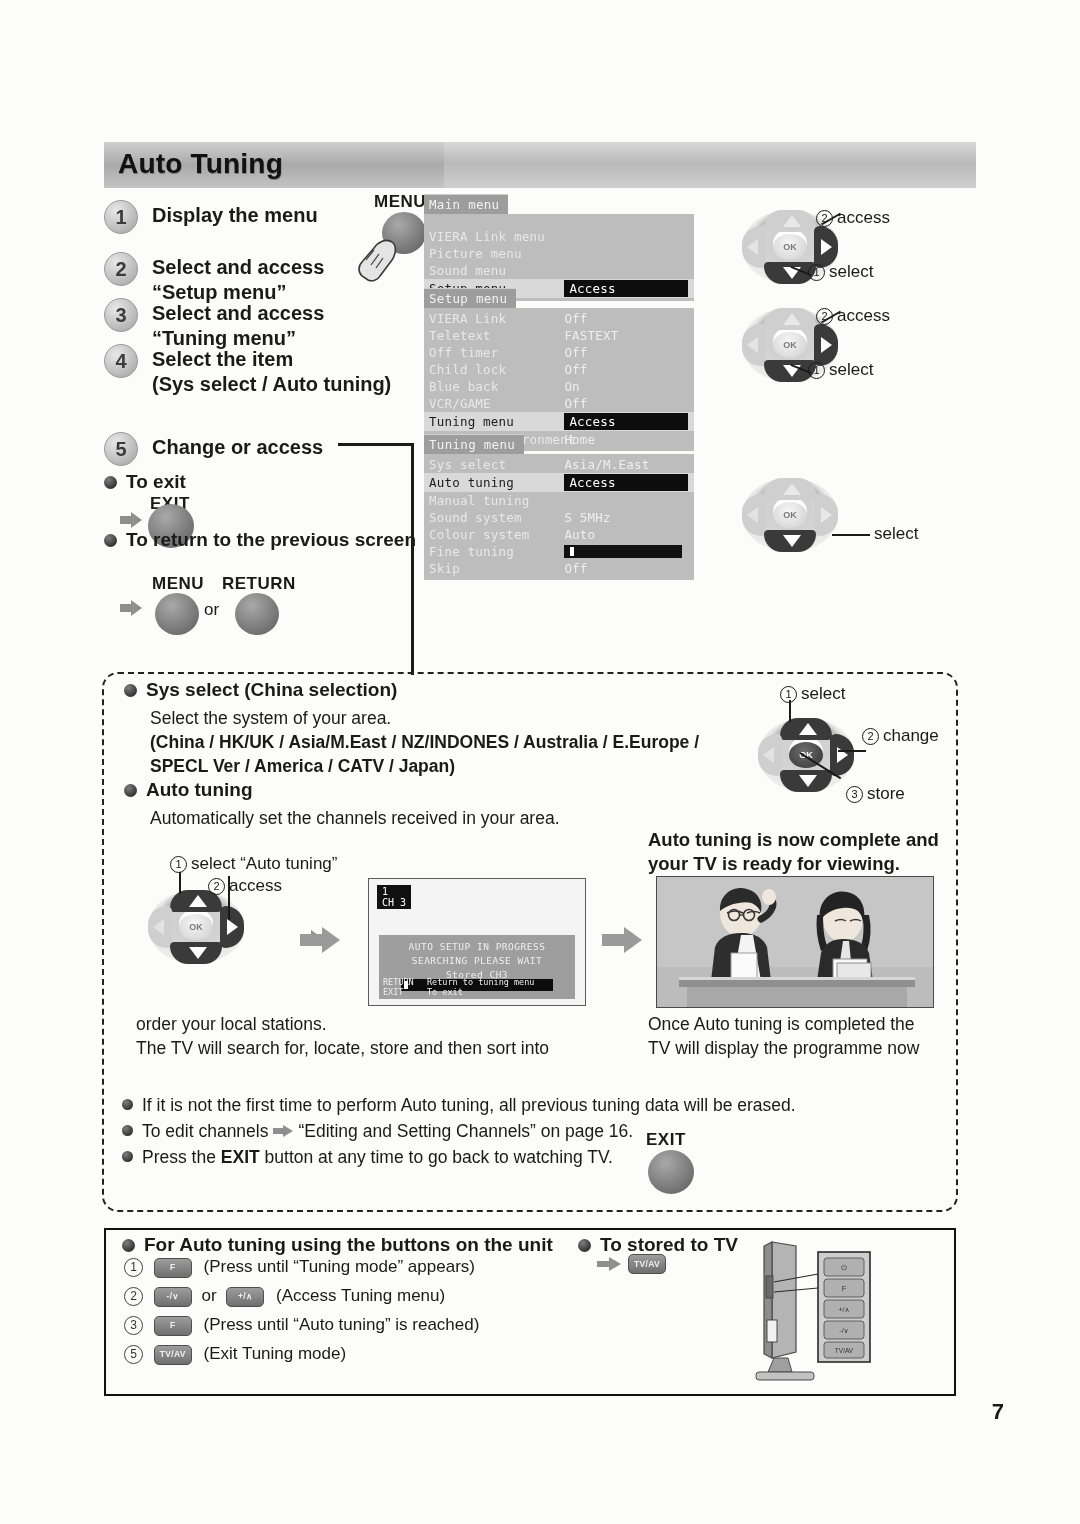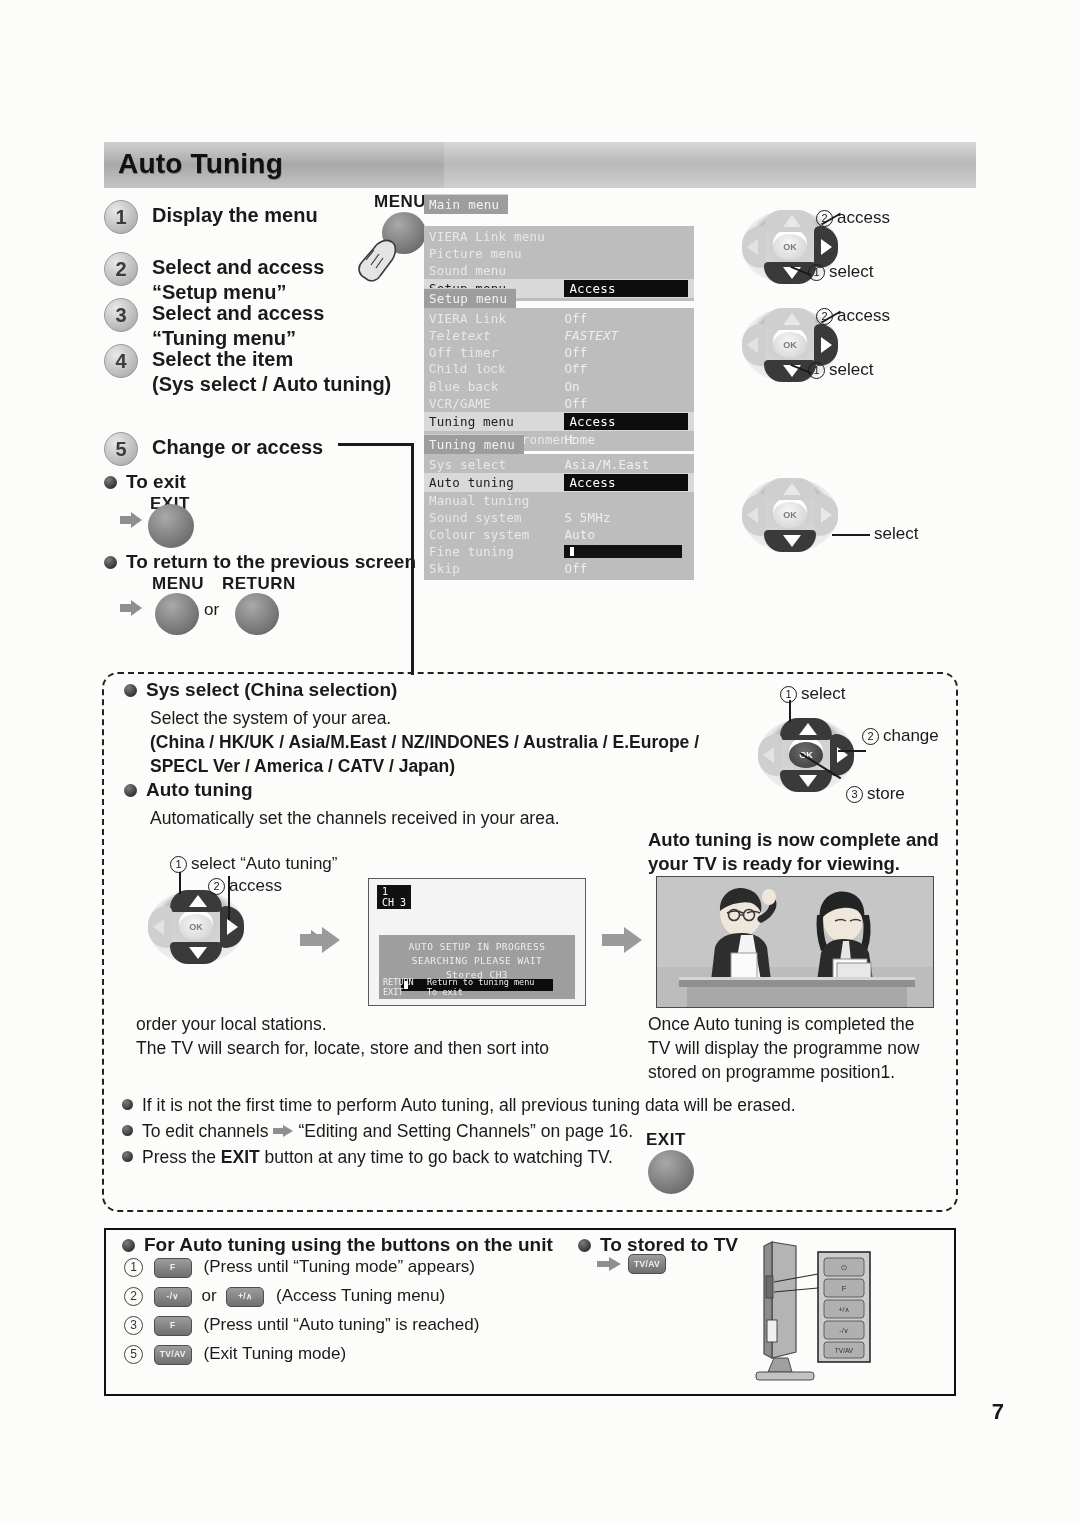--- a/index.html
+++ b/index.html
@@ -238,21 +238,21 @@
     <span class="rbtn-lbl">MENU</span>
   </div>
   <div style="position:absolute;left:382px;top:212px;" class="rbtn"></div>
   <svg class="hand" style="left:352px;top:232px;width:52px;height:52px;" viewBox="0 0 52 52">
     <path d="M40 10 C34 6 26 10 22 16 L10 30 C6 34 6 40 10 44 L16 48 C20 50 26 48 28 44 L40 28 C44 22 45 14 40 10 Z" fill="#e4e4e4" stroke="#3a3a3a" stroke-width="1.6"></path>
     <path d="M22 18 L14 28 M27 22 L19 33 M31 26 L24 36" stroke="#3a3a3a" stroke-width="1.2" fill="none"></path>
   </svg>
 
   <div class="osd" style="left:424px; top:194px; width:270px;">
     <div class="osd-tab">Main menu</div>
-    <div class="osd-body" style="padding:2px 0 3px 0;margin-top:12px;">
+    <div class="osd-body" style="padding:14px 0 3px 0;">
       <div class="osd-row" style="position:relative;">
         <span class="lbl">VIERA Link menu</span>
       </div>
       <div class="osd-row" style="position:relative;">
         <span class="lbl">Picture menu</span>
       </div>
       <div class="osd-row" style="position:relative;">
         <span class="lbl">Sound menu</span>
       </div>
       <div class="osd-row sel" style="position:relative;height:19px;">
@@ -262,29 +262,29 @@
     </div>
   </div>
 
   <div class="osd" style="left:424px; top:288px; width:270px;">
     <div class="osd-tab">Setup menu</div>
     <div class="osd-body" style="padding:2px 0 3px 0;">
       <div class="osd-row" style="position:relative;">
         <span class="lbl">VIERA Link</span>
         <span class="val">Off</span>
       </div>
-      <div class="osd-row" style="position:relative;font-style:italic;">
+      <div class="osd-row" style="position:relative;">
         <span class="lbl">Teletext</span>
         <span class="val">FASTEXT</span>
       </div>
       <div class="osd-row" style="position:relative;">
         <span class="lbl">Off timer</span>
         <span class="val">Off</span>
       </div>
-      <div class="osd-row" style="position:relative;font-family:Liberation Mono, monospace;">
+      <div class="osd-row" style="position:relative;">
         <span class="lbl">Child lock</span>
         <span class="val">Off</span>
       </div>
       <div class="osd-row" style="position:relative;">
         <span class="lbl">Blue back</span>
         <span class="val">On</span>
       </div>
       <div class="osd-row" style="position:relative;">
         <span class="lbl">VCR/GAME</span>
         <span class="val">Off</span>
@@ -400,21 +400,21 @@
   </div>
 
   <div class="bullet-row" style="left:104px; top:470px;">
     <div class="dot"></div>
     <div class="bul-text">To exit</div>
   </div>
   <div style="position:absolute;left:150px;top:494px;" class="rbtn-lbl">EXIT</div>
   <span class="grayarrow" style="position:absolute;left:120px;top:512px;"></span>
   <div class="rbtn" style="position:absolute;left:148px;top:504px;width:46px;height:44px;"></div>
 
-  <div class="bullet-row" style="left:104px; top:550px;">
+  <div class="bullet-row" style="left:104px; top:528px;">
     <div class="dot"></div>
     <div class="bul-text">To return to the previous screen</div>
   </div>
   <div style="position:absolute;left:152px;top:574px;" class="rbtn-lbl">MENU</div>
   <div style="position:absolute;left:222px;top:574px;" class="rbtn-lbl">RETURN</div>
   <span class="grayarrow" style="position:absolute;left:120px;top:600px;"></span>
   <div class="rbtn" style="position:absolute;left:155px;top:593px;width:44px;height:42px;"></div>
   <div style="position:absolute;left:204px;top:600px;font-size:17px;">or</div>
   <div class="rbtn" style="position:absolute;left:235px;top:593px;width:44px;height:42px;"></div>
 
@@ -553,21 +553,20 @@
     </svg>
   </div>
 
   <div class="body-txt" style="left:136px; top:1012px; width:500px;">
     <div>order your local stations.</div>
     <div>The TV will search for, locate, store and then sort into</div>
   </div>
   <div class="body-txt" style="left:648px; top:1012px; width:300px;">
     <div>Once Auto tuning is completed the</div>
     <div>TV will display the programme now</div>
-    <div>stored on programme position1.</div>
   </div>
 
   <div class="bullet-row" style="left:122px; top:1094px;">
     <div class="dot" style="width:11px;height:11px;margin-top:5px;"></div>
     <div style="font-size:17.5px;line-height:22px;">If it is not the first time to perform Auto tuning, all previous tuning data will be erased.</div>
   </div>
   <div class="bullet-row" style="left:122px; top:1120px;">
     <div class="dot" style="width:11px;height:11px;margin-top:5px;"></div>
     <div style="font-size:17.5px;line-height:22px;display:flex;align-items:center;">
       <span>To edit channels </span>

